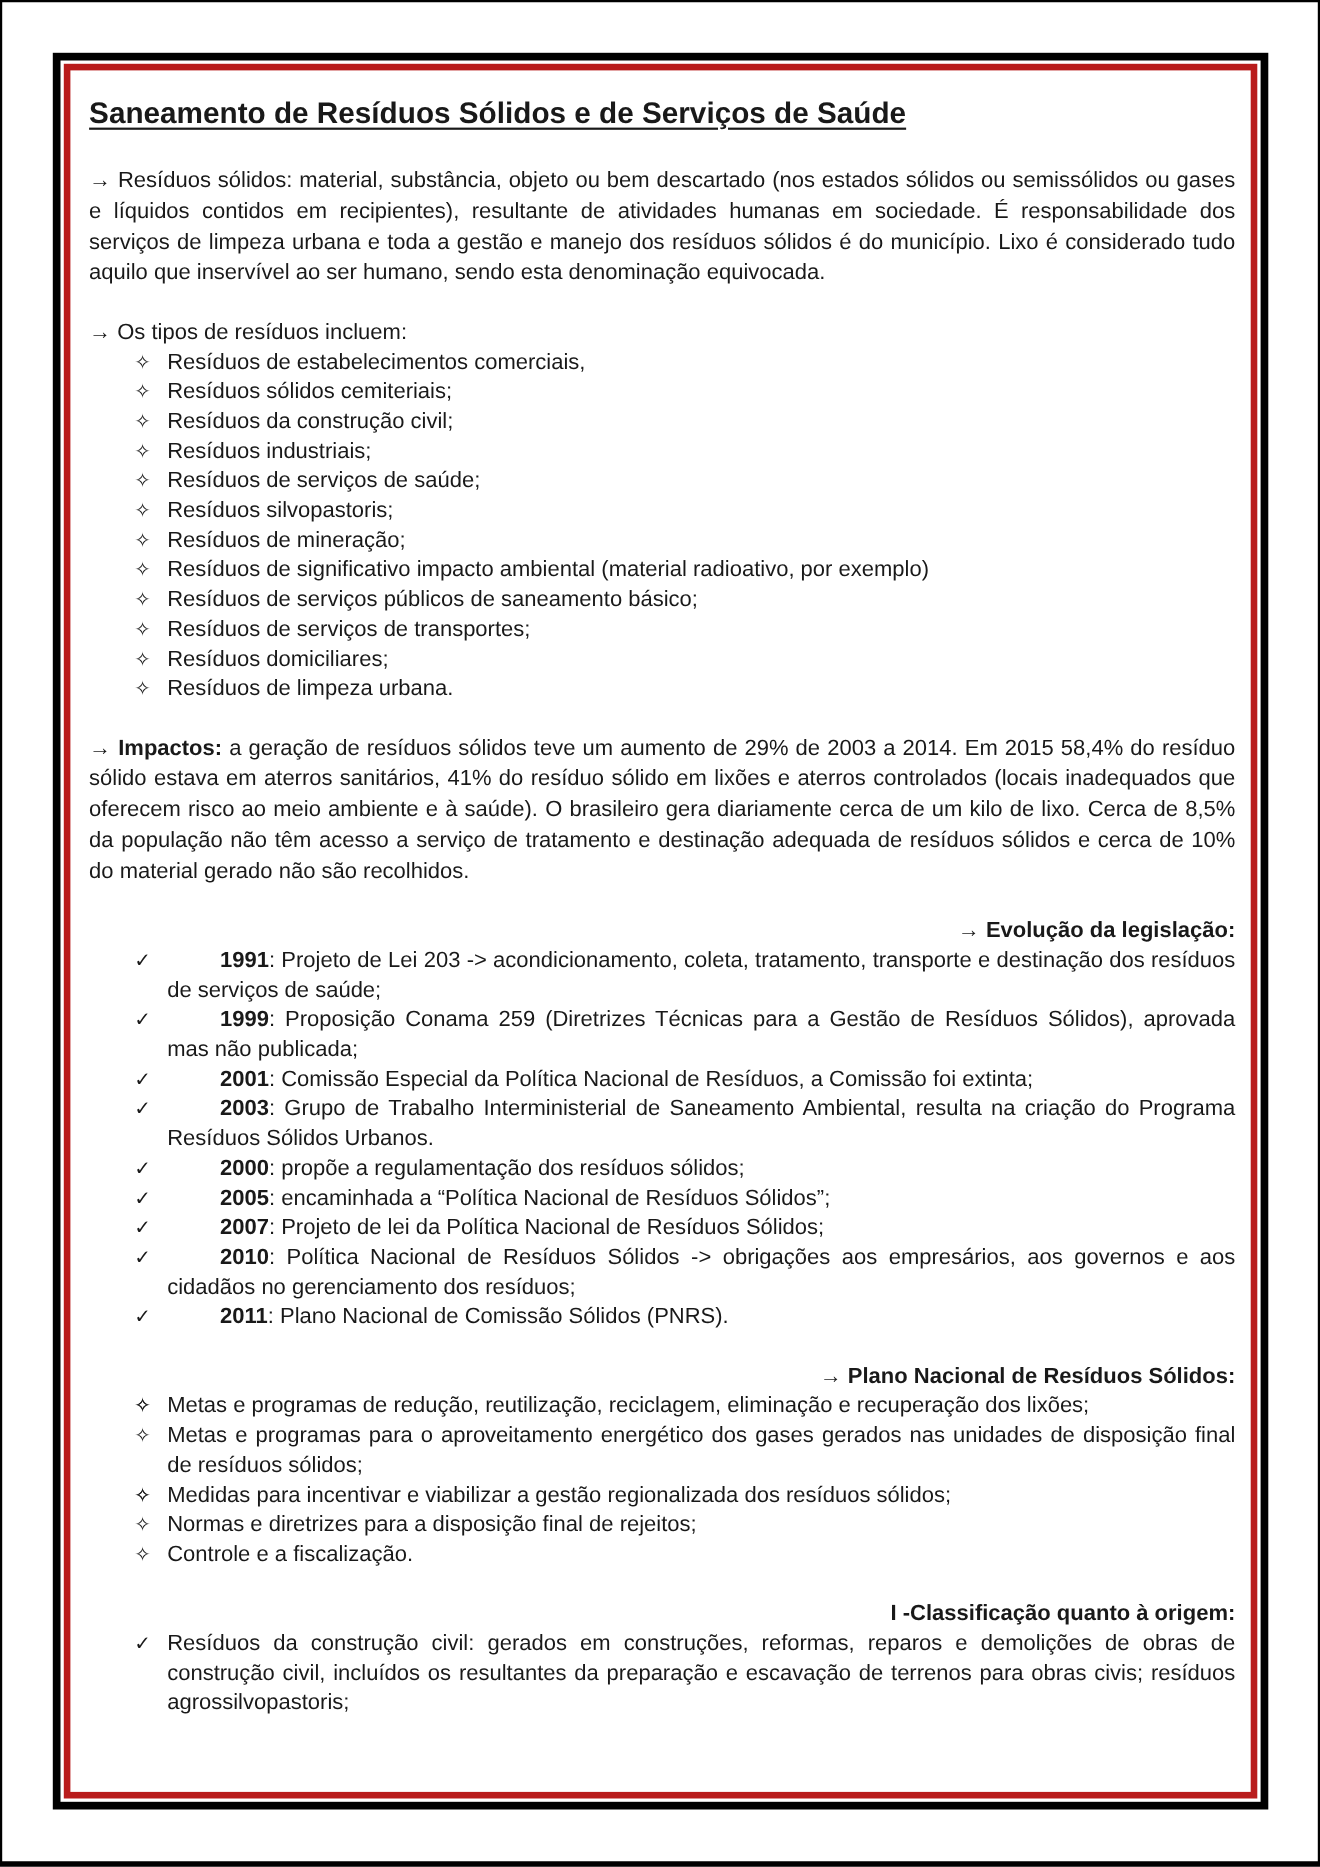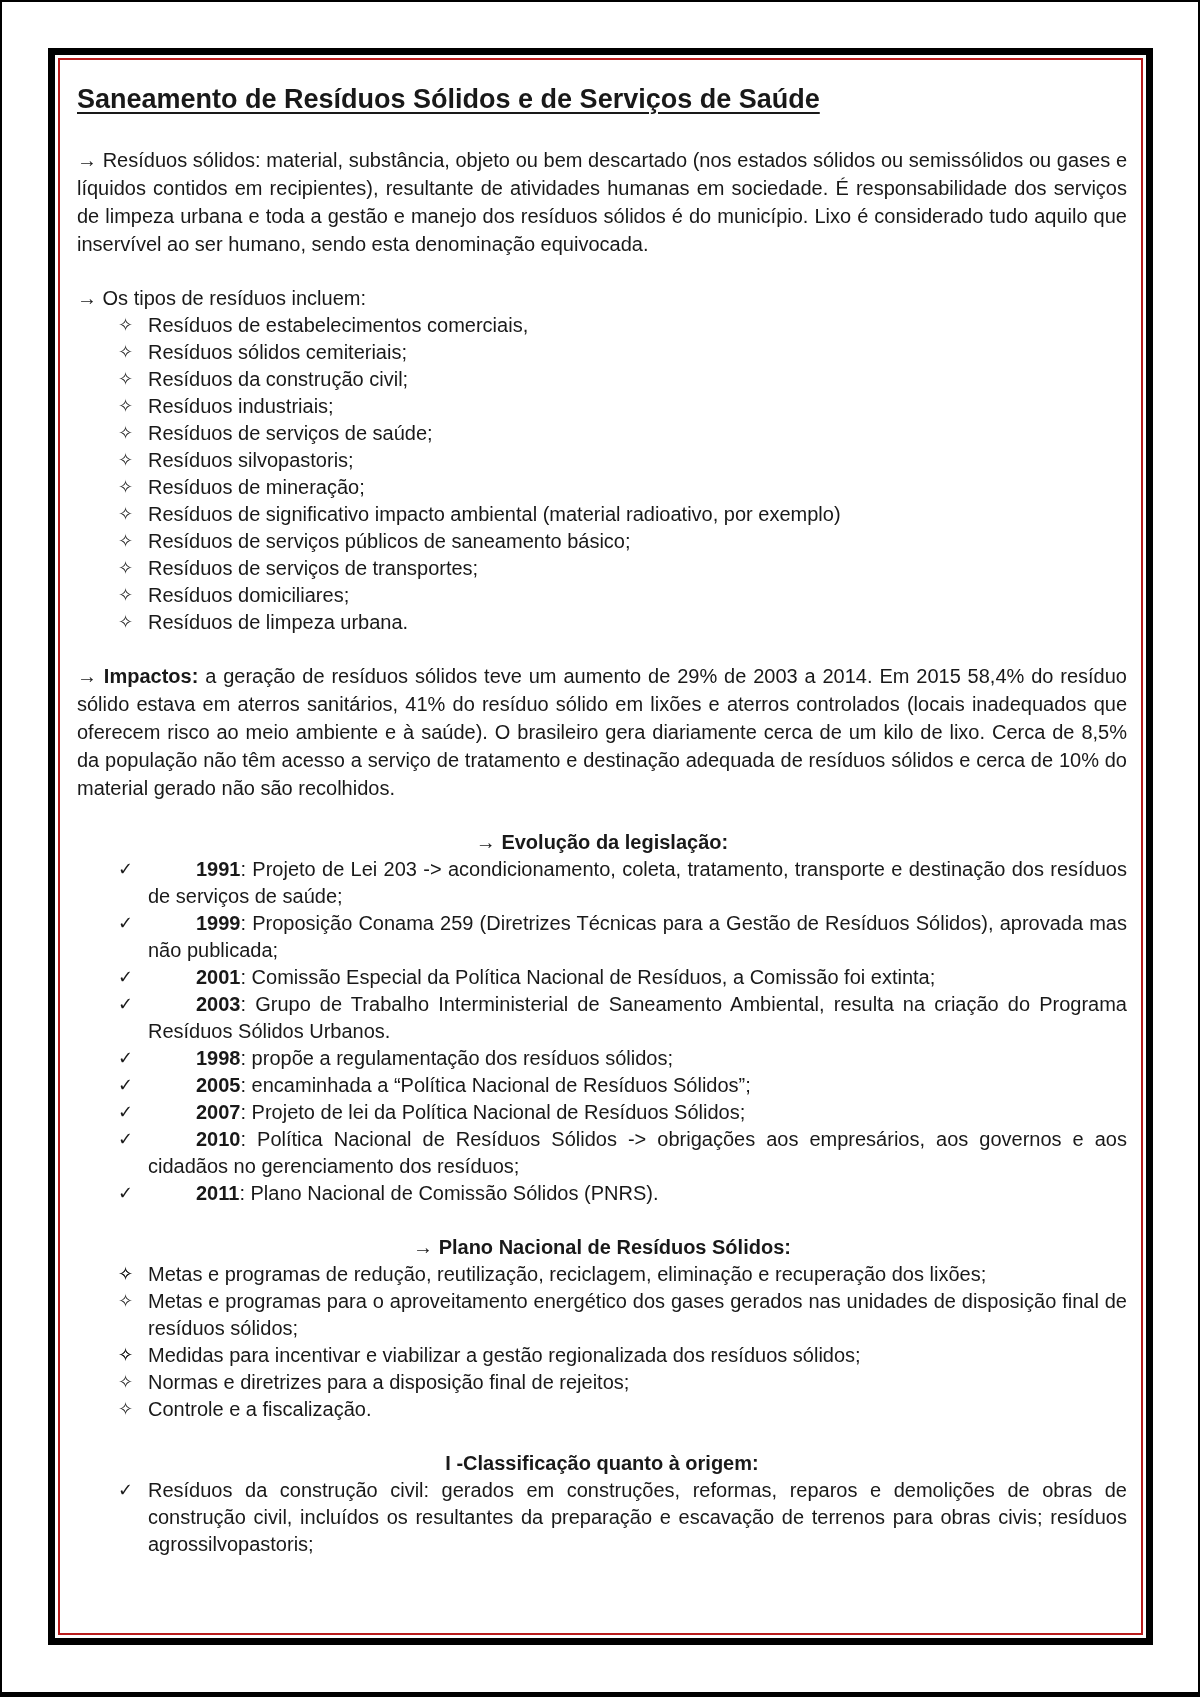--- a/index.html
+++ b/index.html
@@ -22,40 +22,40 @@
   .frame-outer {
     position: absolute;
     left: 48px; top: 48px;
     width: 1105px; height: 1597px;
     border: 7px solid #000;
     padding: 3px;
     background: #fff;
   }
   .frame-inner {
     width: 100%; height: 100%;
-    border: 2px solid #b91c1c;
+    border: 6px solid #b91c1c;
     padding: 20px 14px 16px 17px;
     overflow: hidden;
   }
   h1.doc-title {
     font-size: 27px;
     line-height: 34px;
     font-weight: bold;
     text-decoration: underline;
     text-decoration-thickness: 2px;
     text-underline-offset: 4px;
     margin: 2px 0 30px 0;
   }
   .para {
     font-size: 20px;
     line-height: 28px;
     text-align: justify;
     margin-top: 26px;
   }
-  .para.heading { font-weight: bold; text-align: center; }
+  .para.heading { font-weight: bold; text-align: right; }
   .arrow { font-weight: bold; }
   .list { margin-top: 0; }
   .li {
     position: relative;
     padding-left: 71px;
     font-size: 20px;
     line-height: 27px;
     text-align: justify;
   }
   .bullet {
@@ -93,21 +93,21 @@
           <div class="li"><span class="bullet diamond">✧</span><span>Resíduos domiciliares;</span></div>
           <div class="li"><span class="bullet diamond">✧</span><span>Resíduos de limpeza urbana.</span></div>
         </div>
         <p class="para"><span class="arrow">→</span> <b>Impactos:</b><span> a geração de resíduos sólidos teve um aumento de 29% de 2003 a 2014. Em 2015 58,4% do resíduo sólido estava em aterros sanitários, 41% do resíduo sólido em lixões e aterros controlados (locais inadequados que oferecem risco ao meio ambiente e à saúde). O brasileiro gera diariamente cerca de um kilo de lixo. Cerca de 8,5% da população não têm acesso a serviço de tratamento e destinação adequada de resíduos sólidos e cerca de 10% do material gerado não são recolhidos.</span></p>
         <p class="para heading"><span class="arrow">→</span> <span>Evolução da legislação:</span></p>
         <div class="list">
           <div class="li"><span class="bullet check">✓</span><b>1991</b><span>: Projeto de Lei 203 -&gt; acondicionamento, coleta, tratamento, transporte e destinação dos resíduos de serviços de saúde;</span></div>
           <div class="li"><span class="bullet check">✓</span><b>1999</b><span>: Proposição Conama 259 (Diretrizes Técnicas para a Gestão de Resíduos Sólidos), aprovada mas não publicada;</span></div>
           <div class="li"><span class="bullet check">✓</span><b>2001</b><span>: Comissão Especial da Política Nacional de Resíduos, a Comissão foi extinta;</span></div>
           <div class="li"><span class="bullet check">✓</span><b>2003</b><span>: Grupo de Trabalho Interministerial de Saneamento Ambiental, resulta na criação do Programa Resíduos Sólidos Urbanos.</span></div>
-          <div class="li"><span class="bullet check">✓</span><b>1998</b><span>: propõe a regulamentação dos resíduos sólidos;</span></div>
+          <div class="li"><span class="bullet check">✓</span><b>2000</b><span>: propõe a regulamentação dos resíduos sólidos;</span></div>
           <div class="li"><span class="bullet check">✓</span><b>2005</b><span>: encaminhada a “Política Nacional de Resíduos Sólidos”;</span></div>
           <div class="li"><span class="bullet check">✓</span><b>2007</b><span>: Projeto de lei da Política Nacional de Resíduos Sólidos;</span></div>
           <div class="li"><span class="bullet check">✓</span><b>2010</b><span>: Política Nacional de Resíduos Sólidos -&gt; obrigações aos empresários, aos governos e aos cidadãos no gerenciamento dos resíduos;</span></div>
           <div class="li"><span class="bullet check">✓</span><b>2011</b><span>: Plano Nacional de Comissão Sólidos (PNRS).</span></div>
         </div>
         <p class="para heading"><span class="arrow">→</span> <span>Plano Nacional de Resíduos Sólidos:</span></p>
         <div class="list">
           <div class="li"><span class="bullet diamond">✧</span></div>
           <div class="li"><span class="bullet diamond">✧</span><span>Metas e programas de redução, reutilização, reciclagem, eliminação e recuperação dos lixões;</span></div>
           <div class="li"><span class="bullet diamond">✧</span><span>Metas e programas para o aproveitamento energético dos gases gerados nas unidades de disposição final de resíduos sólidos;</span></div>

